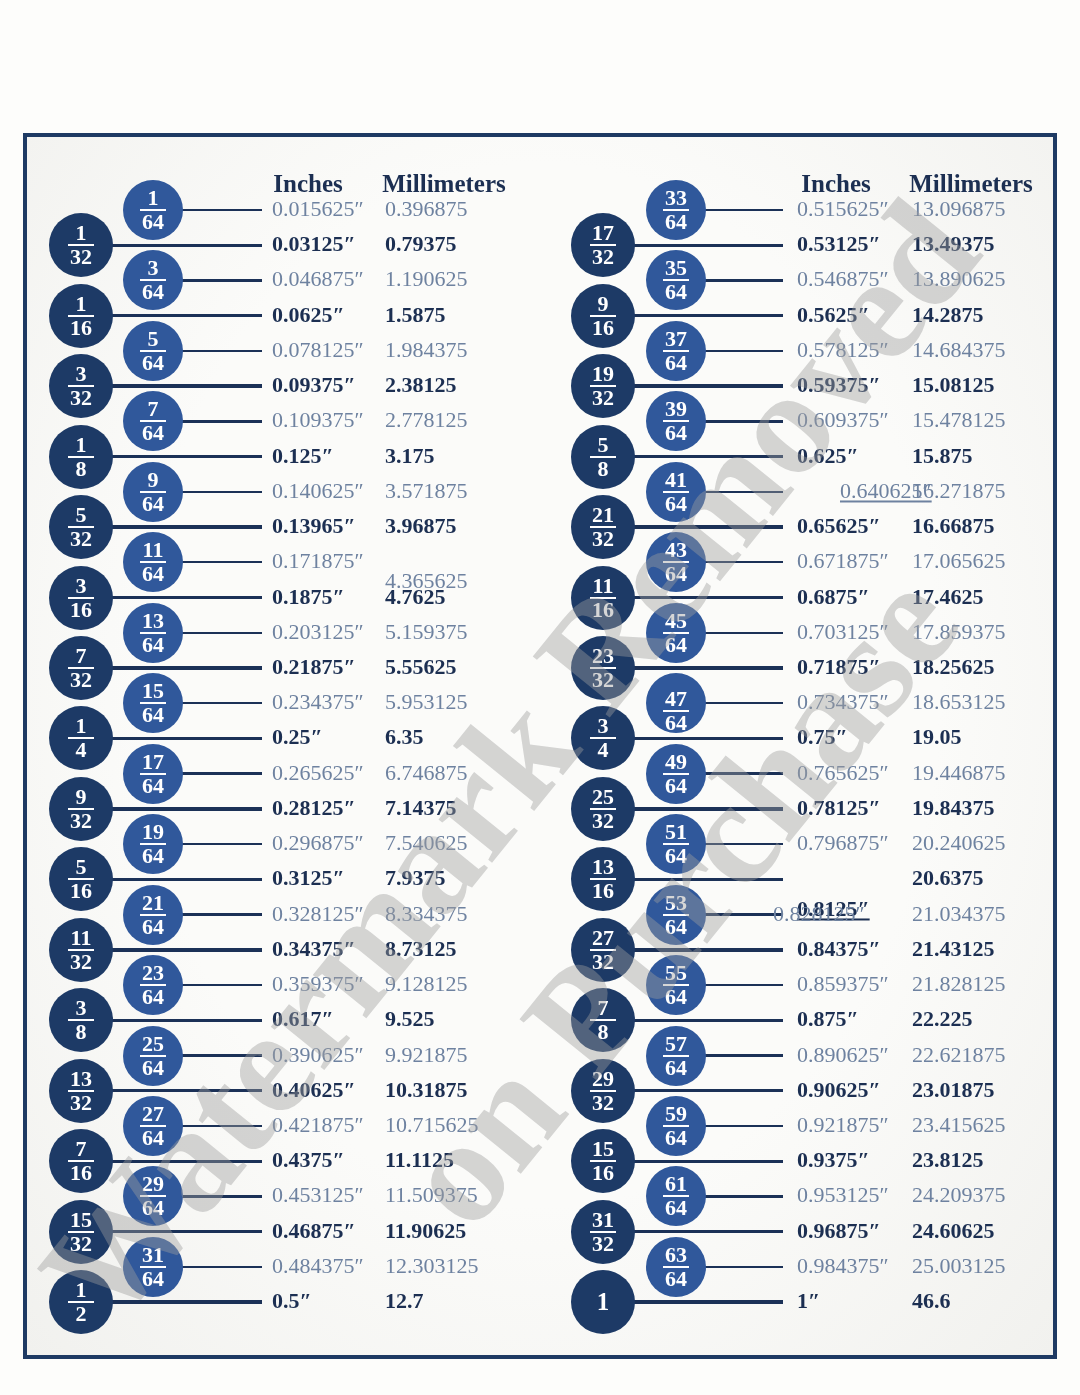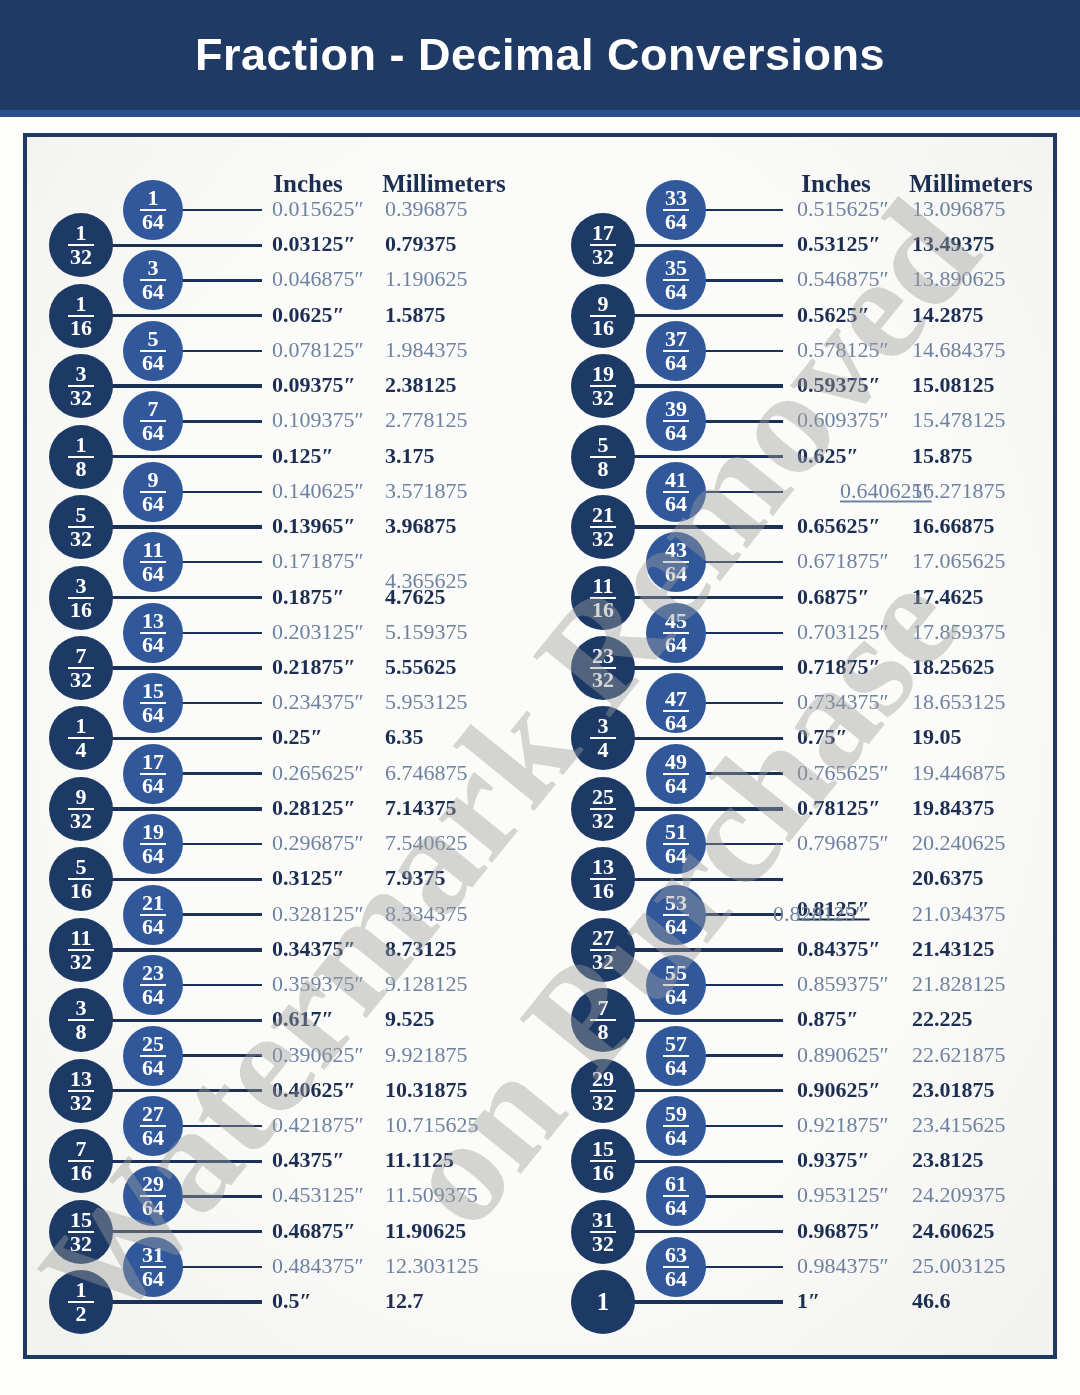--- a/index.html
+++ b/index.html
@@ -33,23 +33,20 @@
   
   .watermark{position:absolute;left:594px;top:830px;transform:translate(-50%,-50%) rotate(-51deg);
              text-align:center;font-weight:700;font-size:150px;line-height:1.45;
              color:rgba(158,158,158,0.42);white-space:nowrap;z-index:6;pointer-events:none;}
 </style>
 </head>
 <body>
 
 <div class="page">
 
-  <header class="header">
-    <h1 class="title">Fraction - Decimal Conversions</h1>
-  </header>
 
   <div class="frame"></div>
 
   <span class="col-header" style="left:308px;top:184px;">Inches</span>
   <span class="col-header" style="left:444px;top:184px;">Millimeters</span>
   <span class="col-header" style="left:836px;top:184px;">Inches</span>
   <span class="col-header" style="left:971px;top:184px;">Millimeters</span>
 
   <div id="rows-layer">
       <div class="rline" style="left: 177px; top: 208.8px; width: 85px;"></div>

